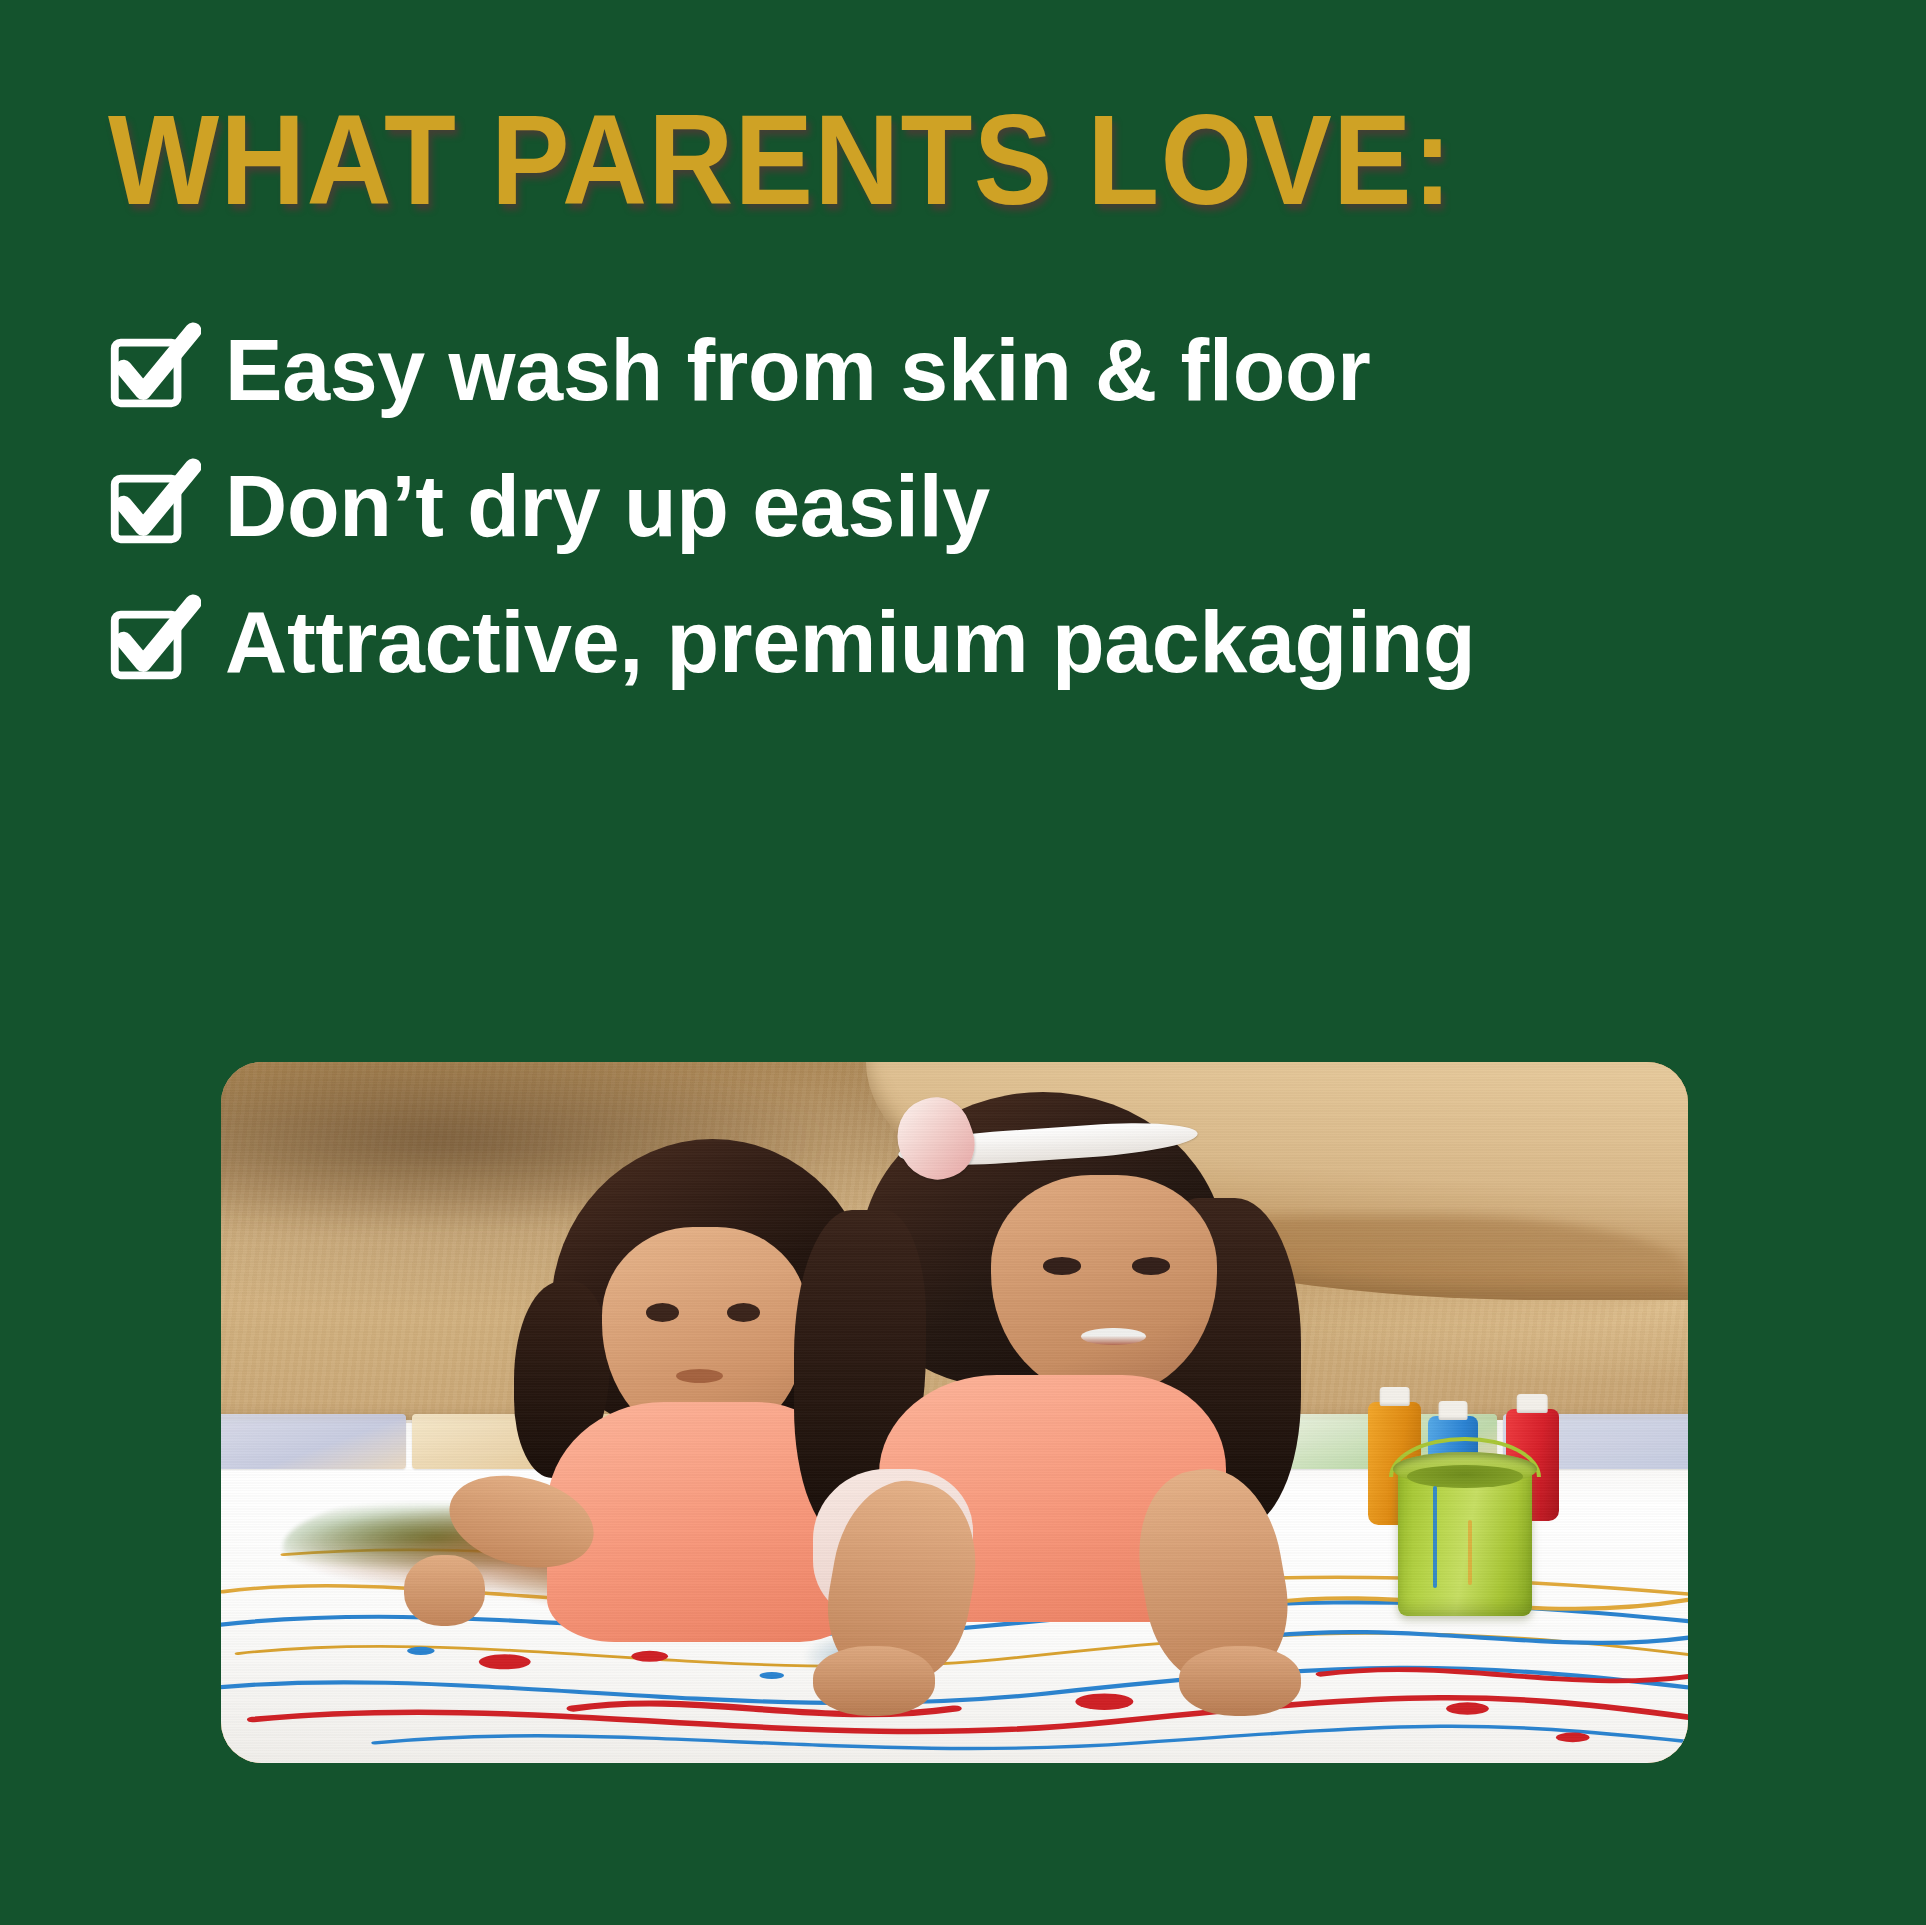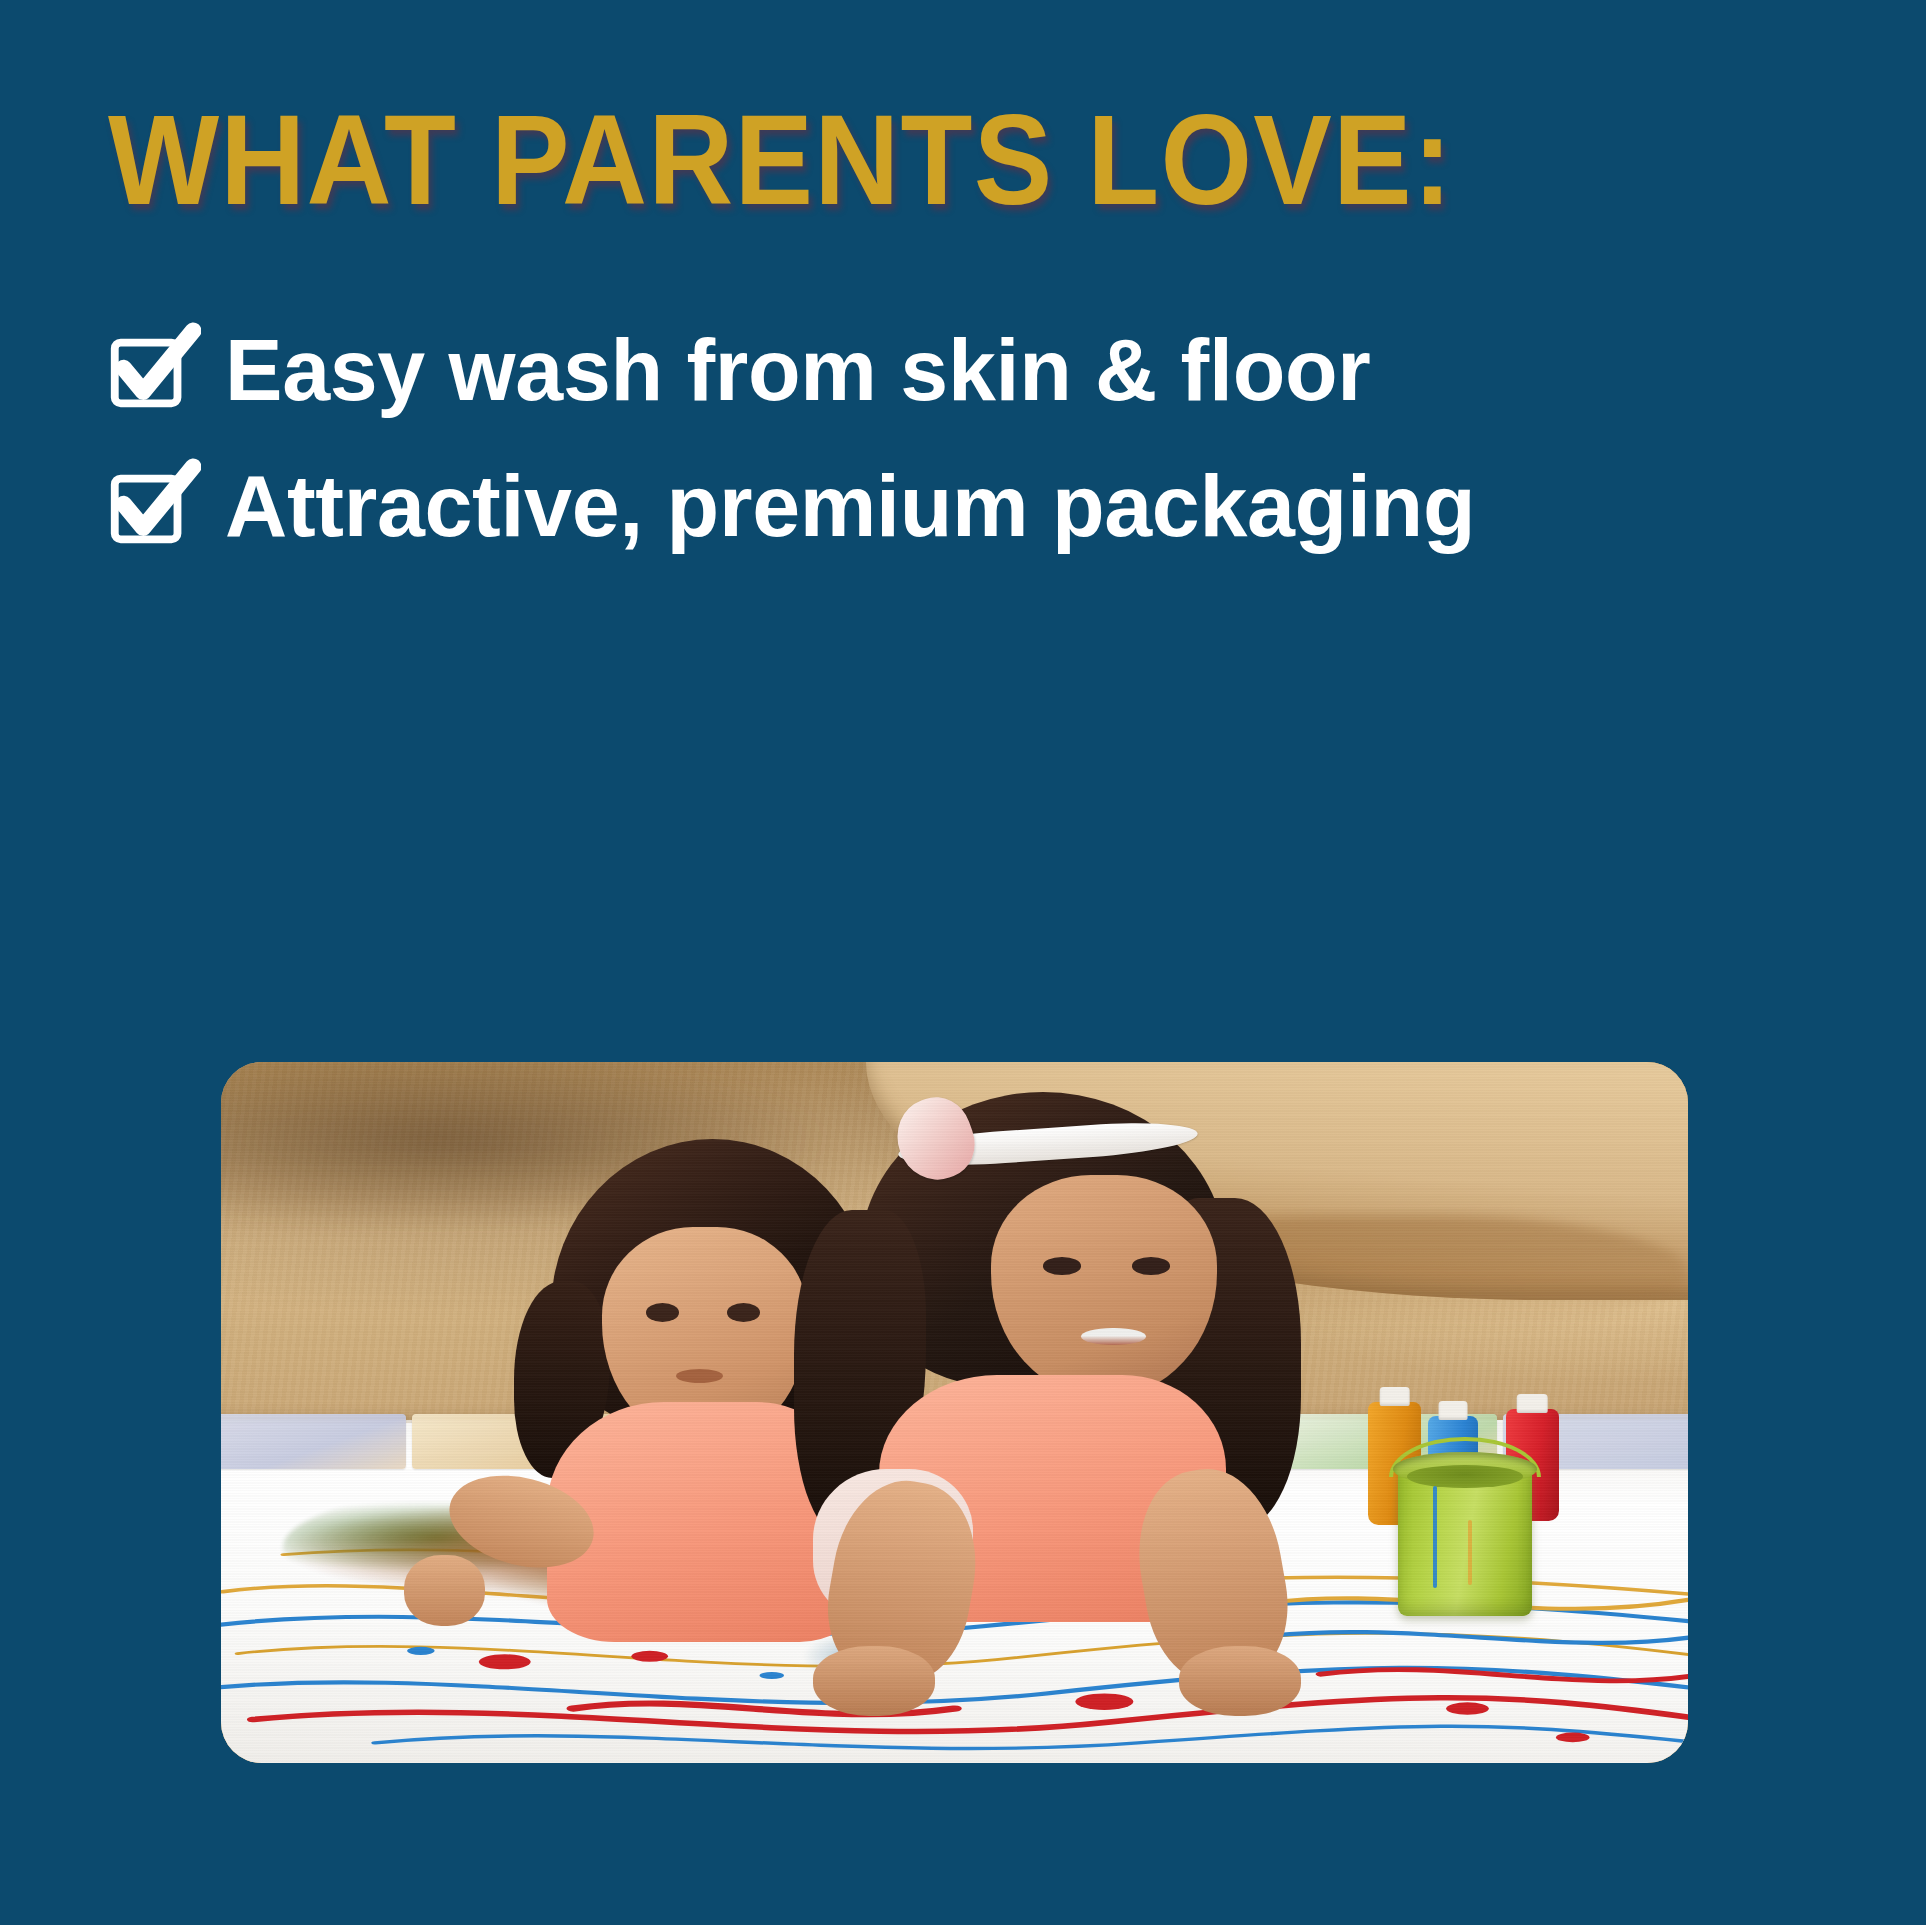--- a/index.html
+++ b/index.html
@@ -8,21 +8,21 @@
     width:1926px; height:1925px;
     overflow:hidden;
     background:#bb4f6c;
     font-family:"Liberation Sans", sans-serif;
   }
 
   #poster {
     position:relative;
     width:1926px;
     height:1925px;
-    background:#0c4a6e;
+    background:#14532d;
   }
 
   
   .heading {
     position:absolute;
     left:108px;
     top:96px;
     font-family:"Liberation Sans Narrow","Liberation Sans", sans-serif;
     font-weight:bold;
     font-size:128px;
@@ -246,20 +246,29 @@
         <svg viewBox="0 0 100 100" aria-hidden="true">
           <path d="M18 22 h52 a6 6 0 0 1 6 6 v50 a6 6 0 0 1 -6 6 h-52 a6 6 0 0 1 -6 -6 v-50 a6 6 0 0 1 6 -6 z" fill="none" stroke="#ffffff" stroke-width="8" stroke-linejoin="round"></path>
           <path d="M21 48 L41 72 L92 10" fill="none" stroke="#ffffff" stroke-width="17" stroke-linecap="round" stroke-linejoin="round"></path>
         </svg>
       </span>
       <span class="benefit-label">Easy wash from skin &amp; floor</span>
     </div>
 
 
 
+    <div class="benefit-row">
+      <span class="check-icon">
+        <svg viewBox="0 0 100 100" aria-hidden="true">
+          <path d="M18 22 h52 a6 6 0 0 1 6 6 v50 a6 6 0 0 1 -6 6 h-52 a6 6 0 0 1 -6 -6 v-50 a6 6 0 0 1 6 -6 z" fill="none" stroke="#ffffff" stroke-width="8" stroke-linejoin="round"></path>
+          <path d="M21 48 L41 72 L92 10" fill="none" stroke="#ffffff" stroke-width="17" stroke-linecap="round" stroke-linejoin="round"></path>
+        </svg>
+      </span>
+      <span class="benefit-label">Don’t dry up easily</span>
+    </div>
 
     <div class="benefit-row">
       <span class="check-icon">
         <svg viewBox="0 0 100 100" aria-hidden="true">
           <path d="M18 22 h52 a6 6 0 0 1 6 6 v50 a6 6 0 0 1 -6 6 h-52 a6 6 0 0 1 -6 -6 v-50 a6 6 0 0 1 6 -6 z" fill="none" stroke="#ffffff" stroke-width="8" stroke-linejoin="round"></path>
           <path d="M21 48 L41 72 L92 10" fill="none" stroke="#ffffff" stroke-width="17" stroke-linecap="round" stroke-linejoin="round"></path>
         </svg>
       </span>
       <span class="benefit-label">Attractive, premium packaging</span>
     </div>

